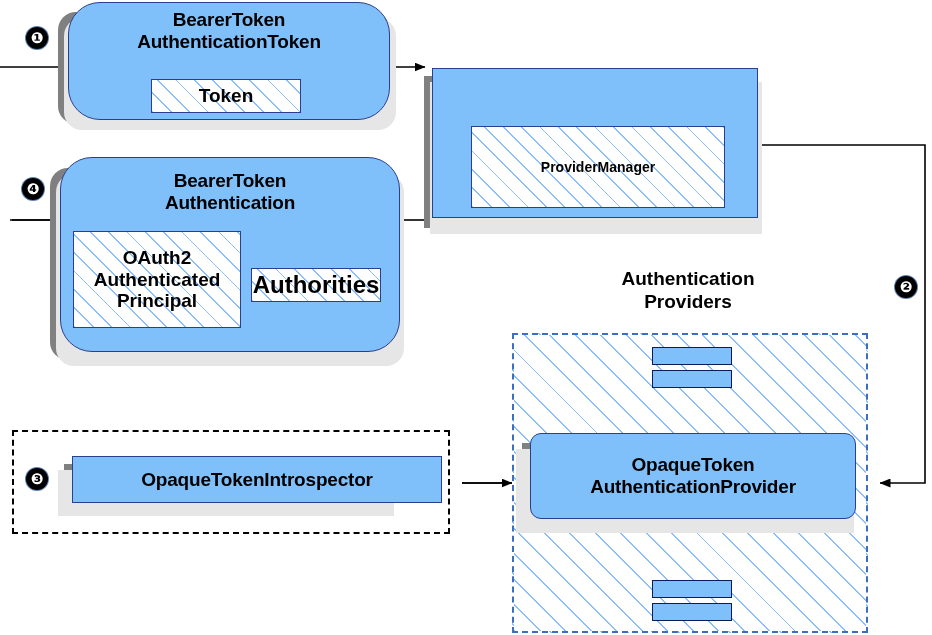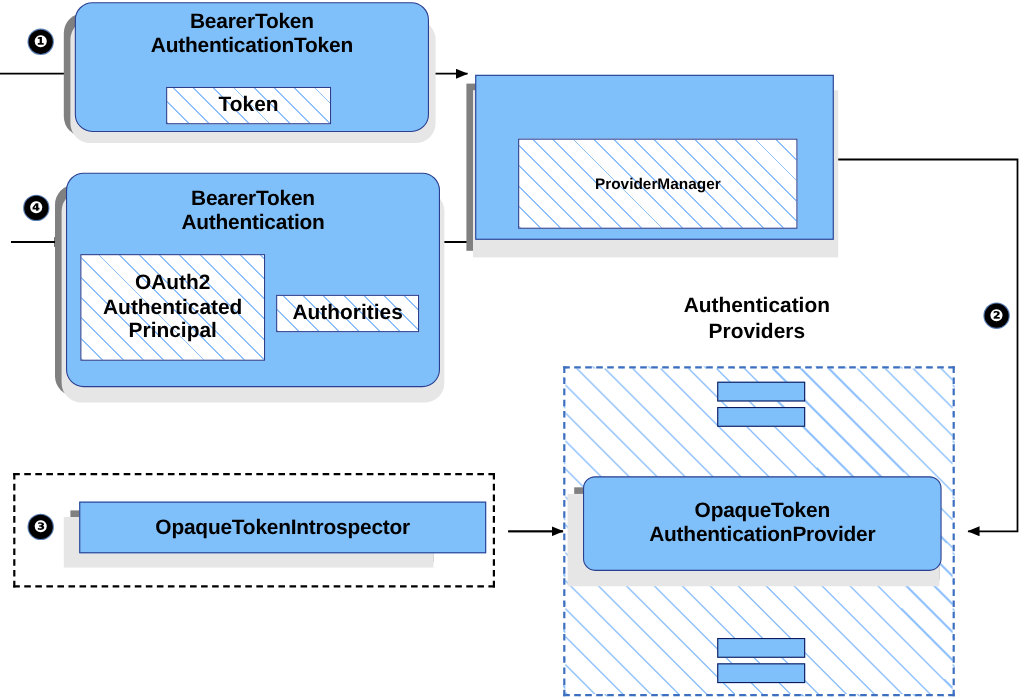--- a/index.html
+++ b/index.html
@@ -11,21 +11,21 @@
   .shadow-dark{background:#808080;}
   .shadow-light{background:#e6e6e6;}
 
   
   .cls{
     background:#80c0fa;
     border:1.6px solid #2a3f8f;
     display:flex;flex-direction:column;align-items:center;
     color:#000;
   }
-  .cls.round{border-radius:16px;}
+  .cls.round{border-radius:32px;}
   .cls .title{
     font-weight:bold;font-size:19px;line-height:1.15;text-align:center;
     letter-spacing:-0.2px;
   }
 
   
   .hatch{
     background-color:#ffffff;
     background-image:repeating-linear-gradient(45deg,
         rgba(120,180,250,.85) 0px, rgba(120,180,250,.85) 1.2px,
@@ -123,21 +123,21 @@
   <div class="abs cls round" style="left:60px;top:157px;width:340px;height:195px;padding-top:12px;">
     <div class="title">
       <span>BearerToken</span><br>
       <span>Authentication</span>
     </div>
     <div class="hatch" style="position:absolute;left:12px;top:73px;width:166px;height:95px;font-size:19px;flex-direction:column;line-height:1.15;">
       <span>OAuth2</span>
       <span>Authenticated</span>
       <span>Principal</span>
     </div>
-    <div class="hatch" style="position:absolute;left:190px;top:110px;width:128px;height:32px;font-size:19px;">Authorities</div>
+    <div class="hatch" style="position:absolute;left:190px;top:110px;width:128px;height:32px;font-size:24px;">Authorities</div>
   </div>
 
   <div class="abs label" style="left:600px;top:268px;width:176px;">
     <span>Authentication</span><br>
     <span>Providers</span>
   </div>
 
   <div class="abs dotted-blue" style="left:512px;top:333px;width:356px;height:300px;"></div>
 
   <div class="abs bar" style="left:652px;top:347px;width:80px;height:18px;"></div>

